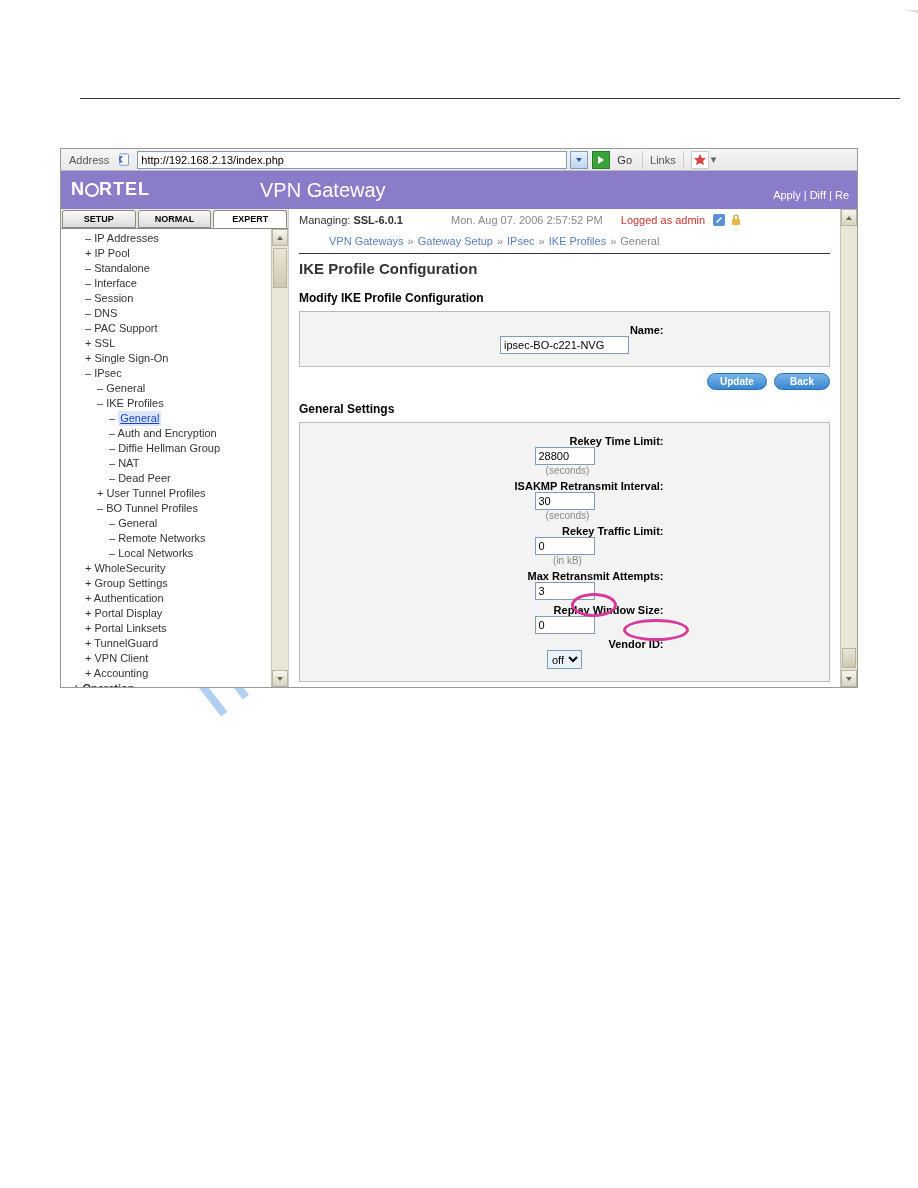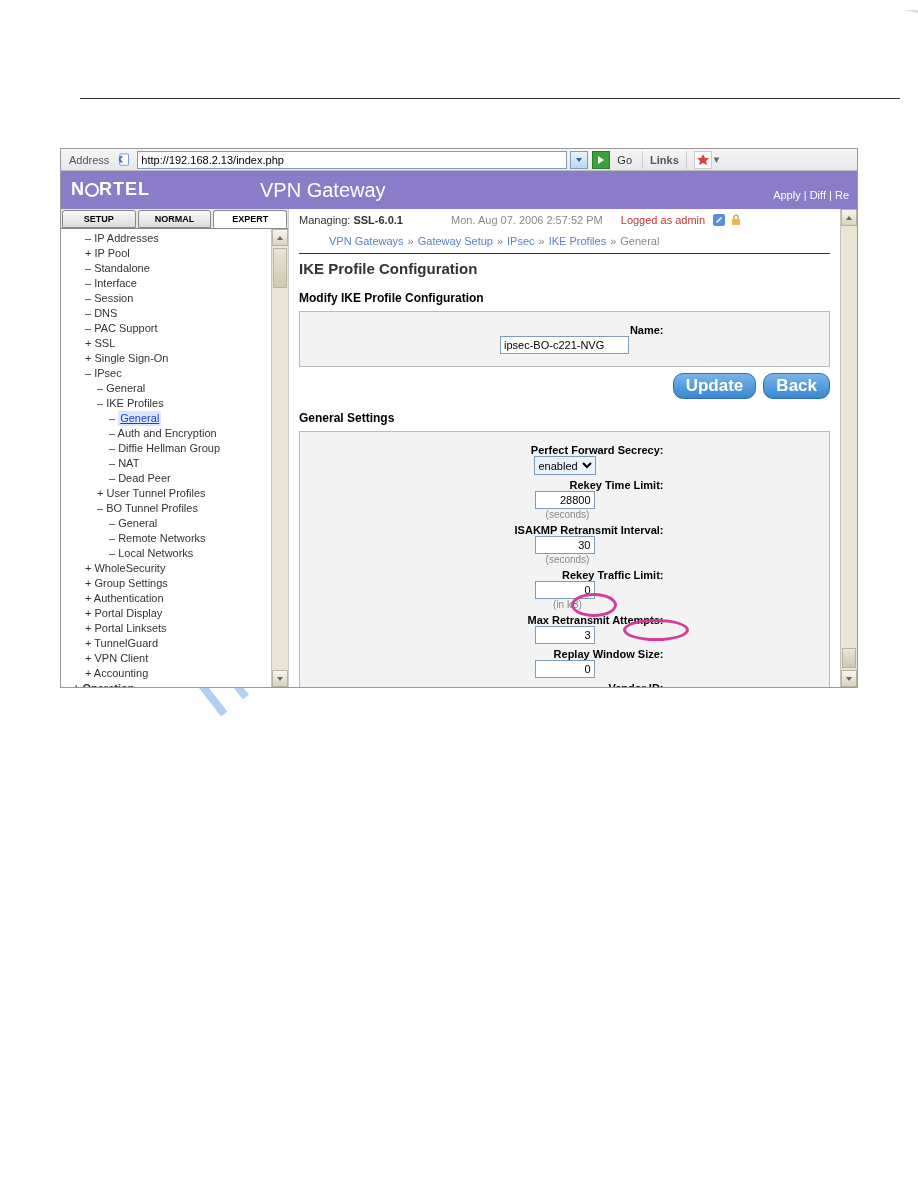--- a/index.html
+++ b/index.html
@@ -12,21 +12,21 @@
   .window { position:absolute; top:148px; left:60px; width:798px; border:1px solid #999; background:#fff; }
   .addrbar { display:flex; align-items:center; height:22px; background:linear-gradient(#f6f6f6,#e8e8e8); border-bottom:1px solid #bbb; padding:0 4px; gap:4px;}
   .addr-label { color:#555; padding:0 4px;}
   .addr-icon { width:16px; height:16px; display:inline-flex; align-items:center; justify-content:center;}
   .addr-icon svg { width:14px; height:14px; }
   .addr-input { flex:0 0 430px; height:18px; border:1px solid #7f9db9; background:#fff; padding:0 3px; font-size:11px;}
   .addr-drop { width:18px; height:18px; background:linear-gradient(#eaf3fb,#bcd6ee); border:1px solid #7f9db9; display:flex; align-items:center; justify-content:center; margin-left:-1px;}
   .go-btn { width:18px; height:18px; background:#3aa23a; border:1px solid #2c7a2c; display:flex; align-items:center; justify-content:center; color:#fff;}
   .go-text { color:#333; padding:0 3px;}
   .sep { width:1px; height:18px; background:#ccc; margin:0 3px;}
-  .links-label { color:#555;font-weight:bold; }
+  .links-label { color:#555; }
   .tool-icon { width:18px; height:18px; border:1px solid #ccc; display:flex; align-items:center; justify-content:center; background:#fff;}
 
   .banner { height:38px; background:#8a7cc9; color:#fff; display:flex; align-items:flex-start; padding:8px 10px; position:relative;}
   .brand { font-family: Arial, sans-serif; font-weight:bold; font-size:18px; letter-spacing:1px;}
   .brand .o-ring { display:inline-block; width:14px; height:14px; border:2px solid #fff; border-radius:50%; vertical-align:-2px;}
   .app-title { font-size:20px; margin-left:110px; font-weight:normal;}
   .banner-right { position:absolute; right:8px; top:18px; font-size:11px; color:#fff;margin-left:42px;}
   .banner-right span { cursor:pointer; }
 
   .content-area { display:flex; height:478px; }
@@ -59,25 +59,25 @@
   .crumbs { color:#5a7fc0; padding:2px 0 6px 30px;}
   .crumbs .sp { color:#888; margin:0 4px;}
   .crumbs .last { color:#888; }
   hr.thin { border:none; border-top:1px solid #333; margin:0 0 6px 0;}
   .page-title { font-size:15px; font-weight:bold; color:#333; margin:6px 0 14px 0;}
   .section-title { font-size:12px; font-weight:bold; margin:6px 0 6px 0;}
   .form-box { border:1px solid #bbb; background:#f3f3f3; padding:8px 10px;}
   .form-row { display:flex; align-items:center; margin:4px 0;flex-direction:column; }
   .form-row .lbl { width:210px; text-align:right; font-weight:bold; padding-right:6px; font-size:11px;}
   .form-row input.txt { width:129px; height:18px; border:1px solid #7f9db9; font-size:11px; padding:0 3px; background:#fff;}
-  .form-row input.short { width:60px;text-align:right; }
+  .form-row input.short { width:60px; }
   .form-row select { height:19px; border:1px solid #7f9db9; font-size:11px; background:#eaf3fb;}
   .units { color:#888; font-size:10px; margin-left:6px;}
   .btn-row { text-align:right; margin:6px 0 12px 0;}
-  .pill-btn { display:inline-block; min-width:56px; text-align:center; padding:2px 12px; border-radius:10px; background:linear-gradient(#79b5e8,#3a86d0); color:#fff; font-size:17px; font-weight:bold; border:1px solid #2b6fb5; cursor:pointer; margin-left:4px;}
+  .pill-btn { display:inline-block; min-width:56px; text-align:center; padding:2px 12px; border-radius:10px; background:linear-gradient(#79b5e8,#3a86d0); color:#fff; font-size:10px; font-weight:bold; border:1px solid #2b6fb5; cursor:pointer; margin-left:4px;}
   .circle-annot { position:absolute; border:3px solid #d63b9b; border-radius:50%; pointer-events:none;}
   .watermark { position:absolute; left:120px; top:420px; font-size:90px; color:#4a90e2; opacity:0.42; transform:rotate(-38deg); transform-origin:center; font-family:Arial,sans-serif; pointer-events:none; letter-spacing:2px; white-space:nowrap;}
 </style>
 </head>
 <body>
 
 <div class="page">
   <div class="corner-logo">
     <svg viewBox="0 0 100 100">
         <path d="M30 0 A50 50 0 0 1 100 70 L100 40 A40 40 0 0 0 60 0 Z" fill="#ddd"></path>
@@ -220,24 +220,20 @@
             </div>
           </div>
           <div class="btn-row">
             <span class="pill-btn">Update</span>
             <span class="pill-btn">Back</span>
           </div>
 
           <div class="section-title">General Settings</div>
           <div class="form-box" style="position:relative;">
             <div class="form-row">
-              <div class="lbl">Perfect Forward Secrecy:</div>
-              <select><option>enabled</option></select>
-            </div>
-            <div class="form-row">
               <div class="lbl">Rekey Time Limit:</div>
               <input class="txt short" value="28800" style="">
               <span class="units">(seconds)</span>
             </div>
             <div class="form-row">
               <div class="lbl">ISAKMP Retransmit Interval:</div>
               <input class="txt short" value="30" style="">
               <span class="units">(seconds)</span>
             </div>
             <div class="form-row">

